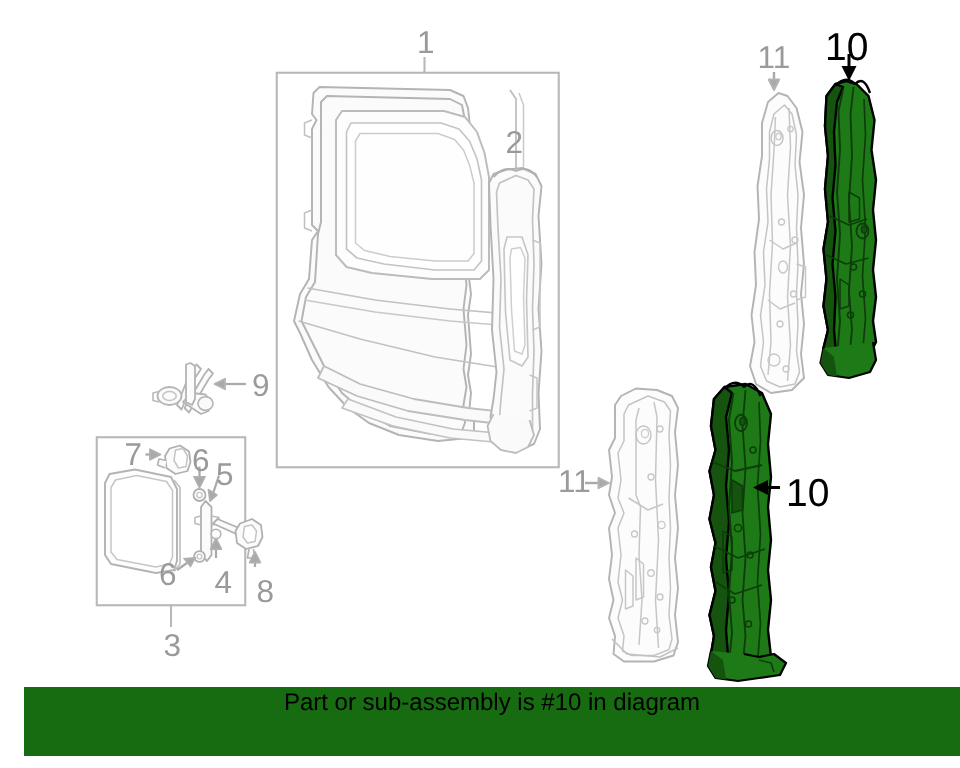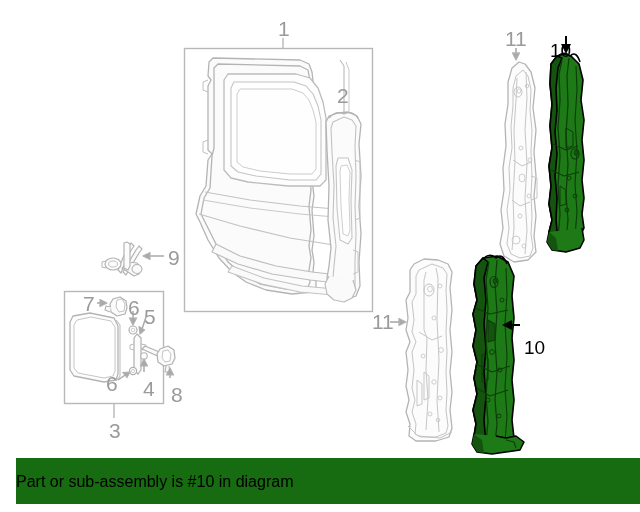--- a/index.html
+++ b/index.html
@@ -22,21 +22,21 @@
     height: 512px;
   }
   .banner {
     position: absolute;
     left: 16px;
     top: 458px;
     width: 624px;
     height: 46px;
     background: #176b10;
     display: flex;
-    flex-direction: row;
+    flex-direction: column;
     align-items: center;
     justify-content: space-between;
     box-sizing: border-box;
   }
   .banner-line {
     color: #000000;
     font-family: "Liberation Sans", sans-serif;
     font-size: 16px;
     line-height: 21px;
     white-space: nowrap;
@@ -47,22 +47,21 @@
     font-family: "Liberation Sans", sans-serif;
     white-space: nowrap;
     user-select: none;
   }
   .callout.gray {
     color: #9a9a9a;
     font-size: 21px;
   }
   .callout.black {
     color: #000000;
-    font-size: 19px;
-    margin-top: 24px;
+    font-size: 26px;
   }
 </style>
 </head>
 <body>
 
 <svg id="diagram-canvas" viewBox="0 0 640 512" xmlns="http://www.w3.org/2000/svg">
 
   <g>
     <rect x="184.5" y="48.5" width="188" height="263" fill="none" stroke="#b8b8b8" stroke-width="1.4"></rect>
     <line x1="283" y1="38" x2="283" y2="48" stroke="#b8b8b8" stroke-width="1.4"></line>

